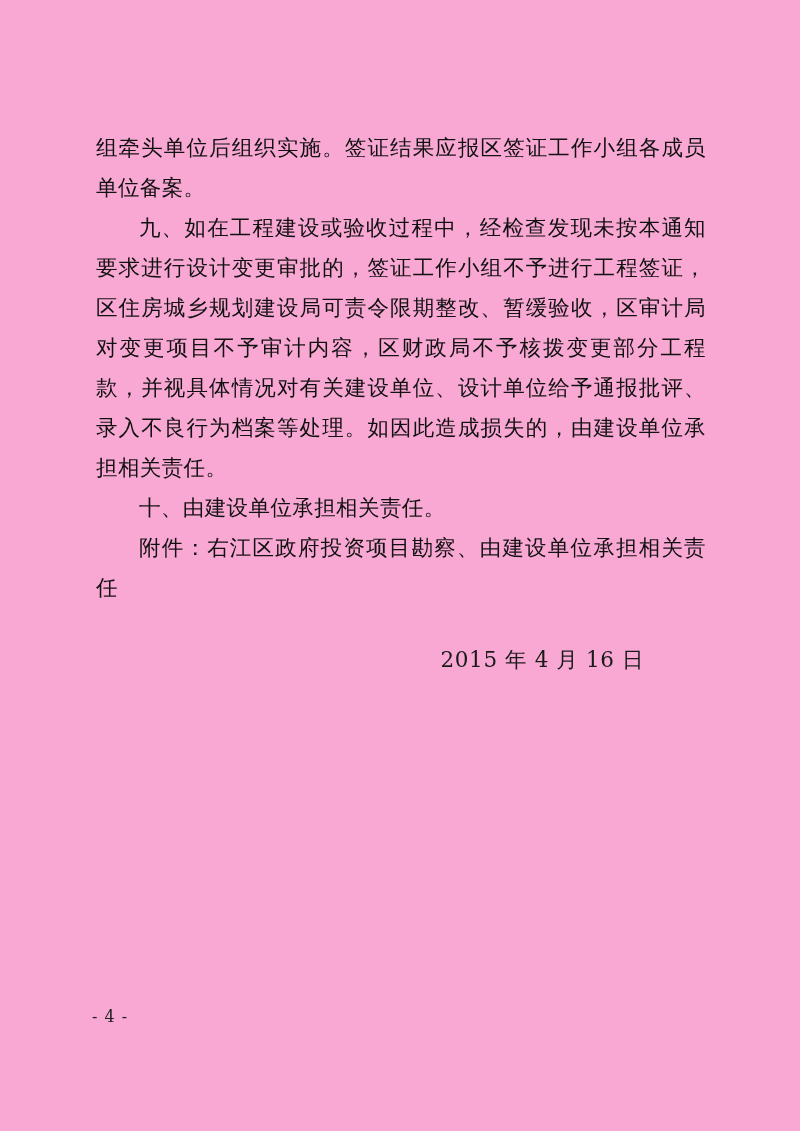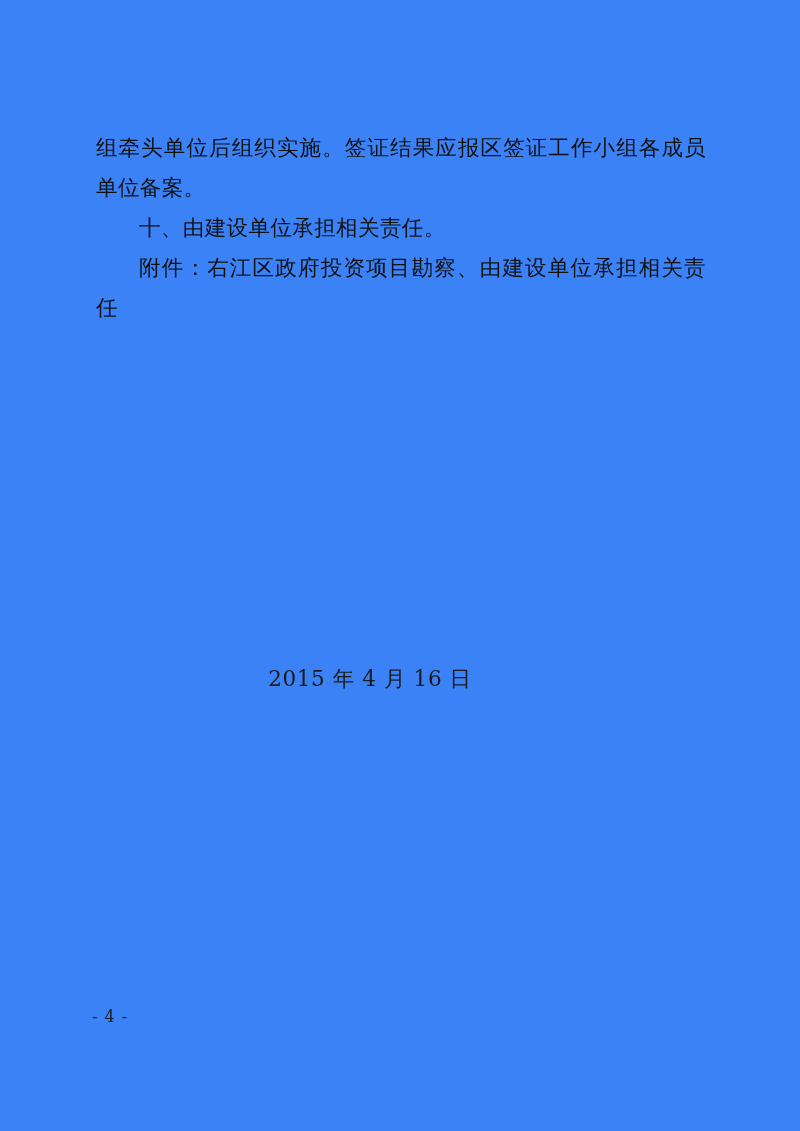--- a/index.html
+++ b/index.html
@@ -11,21 +11,21 @@
     width: 800px;
     height: 1131px;
     position: relative;
     font-family: "DejaVu Serif", serif;
     color: #1a1a1a;
     overflow: hidden;
   }
   .page {
     position: absolute;
     inset: 0;
-    background: #3b82f6;
+    background: #f9a8d4;
   }
   .content {
     position: absolute;
     left: 96px;
     top: 128px;
     width: 610px;
   }
   p.para {
     margin: 0 0 0 0;
     font-size: 21.5px;
@@ -46,24 +46,23 @@
     line-height: 40px;
     text-indent: 2em;
     letter-spacing: 0.4px;
   }
 
   .date-block {
     position: absolute;
     left: 96px;
     top: 640px;
     width: 610px;
-    text-align: center;
+    text-align: right;
     padding-right: 62px;
     box-sizing: border-box;
-    margin-top: 19px;
   }
   .date-text {
     font-size: 21.5px;
     line-height: 40px;
     letter-spacing: 0.6px;
   }
 
   .page-number {
     position: absolute;
     left: 92px;
@@ -76,20 +75,21 @@
 </style>
 </head>
 <body>
 
 <div class="page">
 
   <div class="content">
 
     <p class="para">组牵头单位后组织实施。签证结果应报区签证工作小组各成员单位备案。</p>
 
+    <p class="para indent">九、如在工程建设或验收过程中，经检查发现未按本通知要求进行设计变更审批的，签证工作小组不予进行工程签证，区住房城乡规划建设局可责令限期整改、暂缓验收，区审计局对变更项目不予审计内容，区财政局不予核拨变更部分工程款，并视具体情况对有关建设单位、设计单位给予通报批评、录入不良行为档案等处理。如因此造成损失的，由建设单位承担相关责任。</p>
 
     <p class="para indent">十、由建设单位承担相关责任。</p>
 
     <p class="para attach">附件：右江区政府投资项目勘察、由建设单位承担相关责任</p>
 
   </div>
 
   <div class="date-block">
     <span class="date-text">2015 年 4 月 16 日</span>
   </div>

